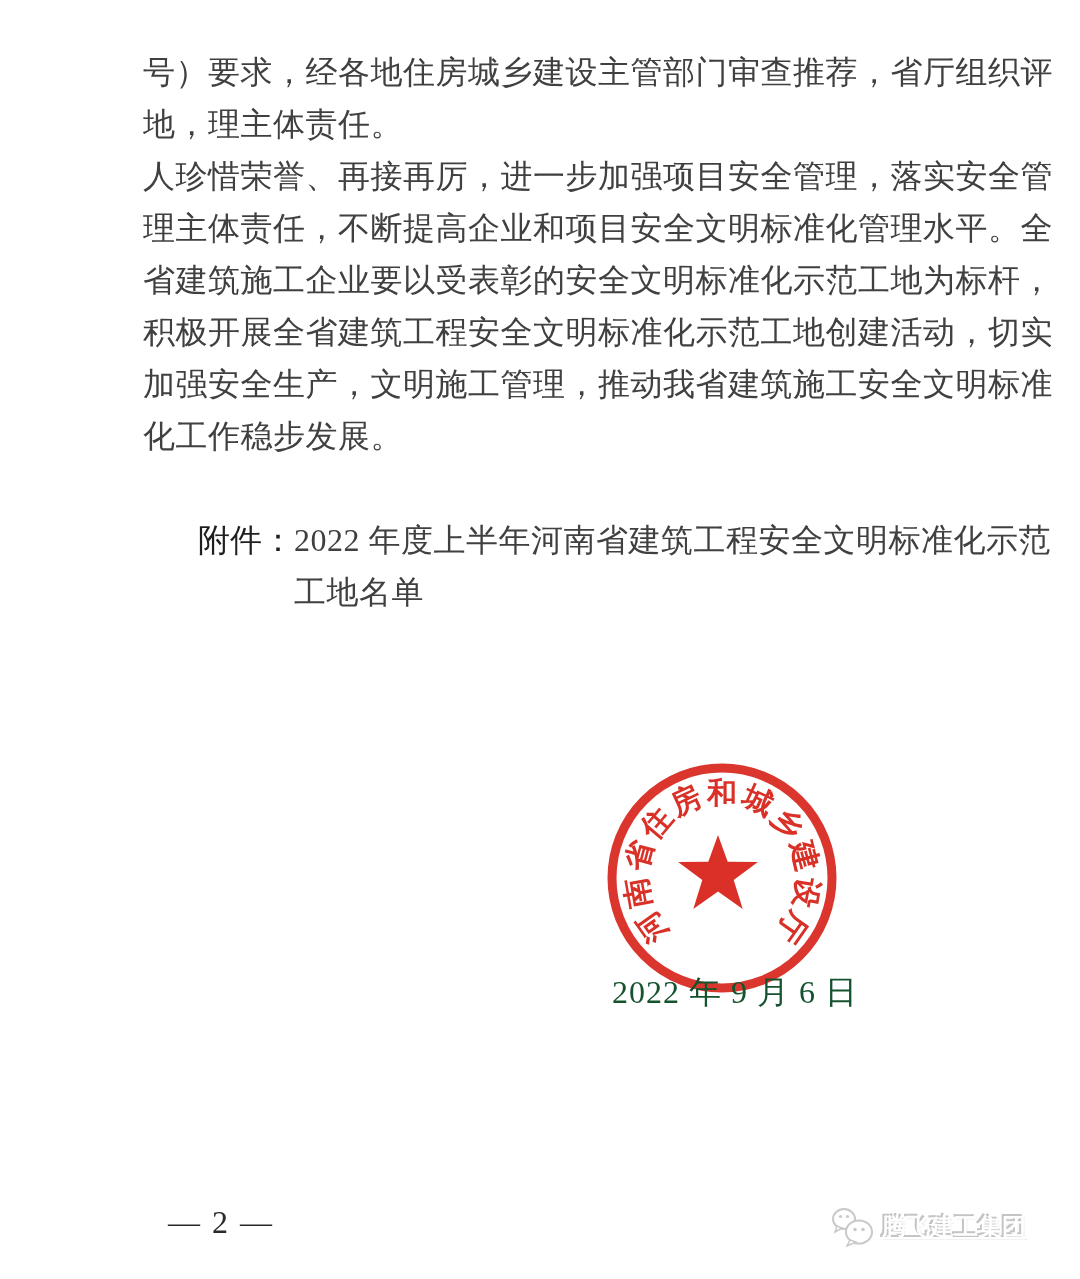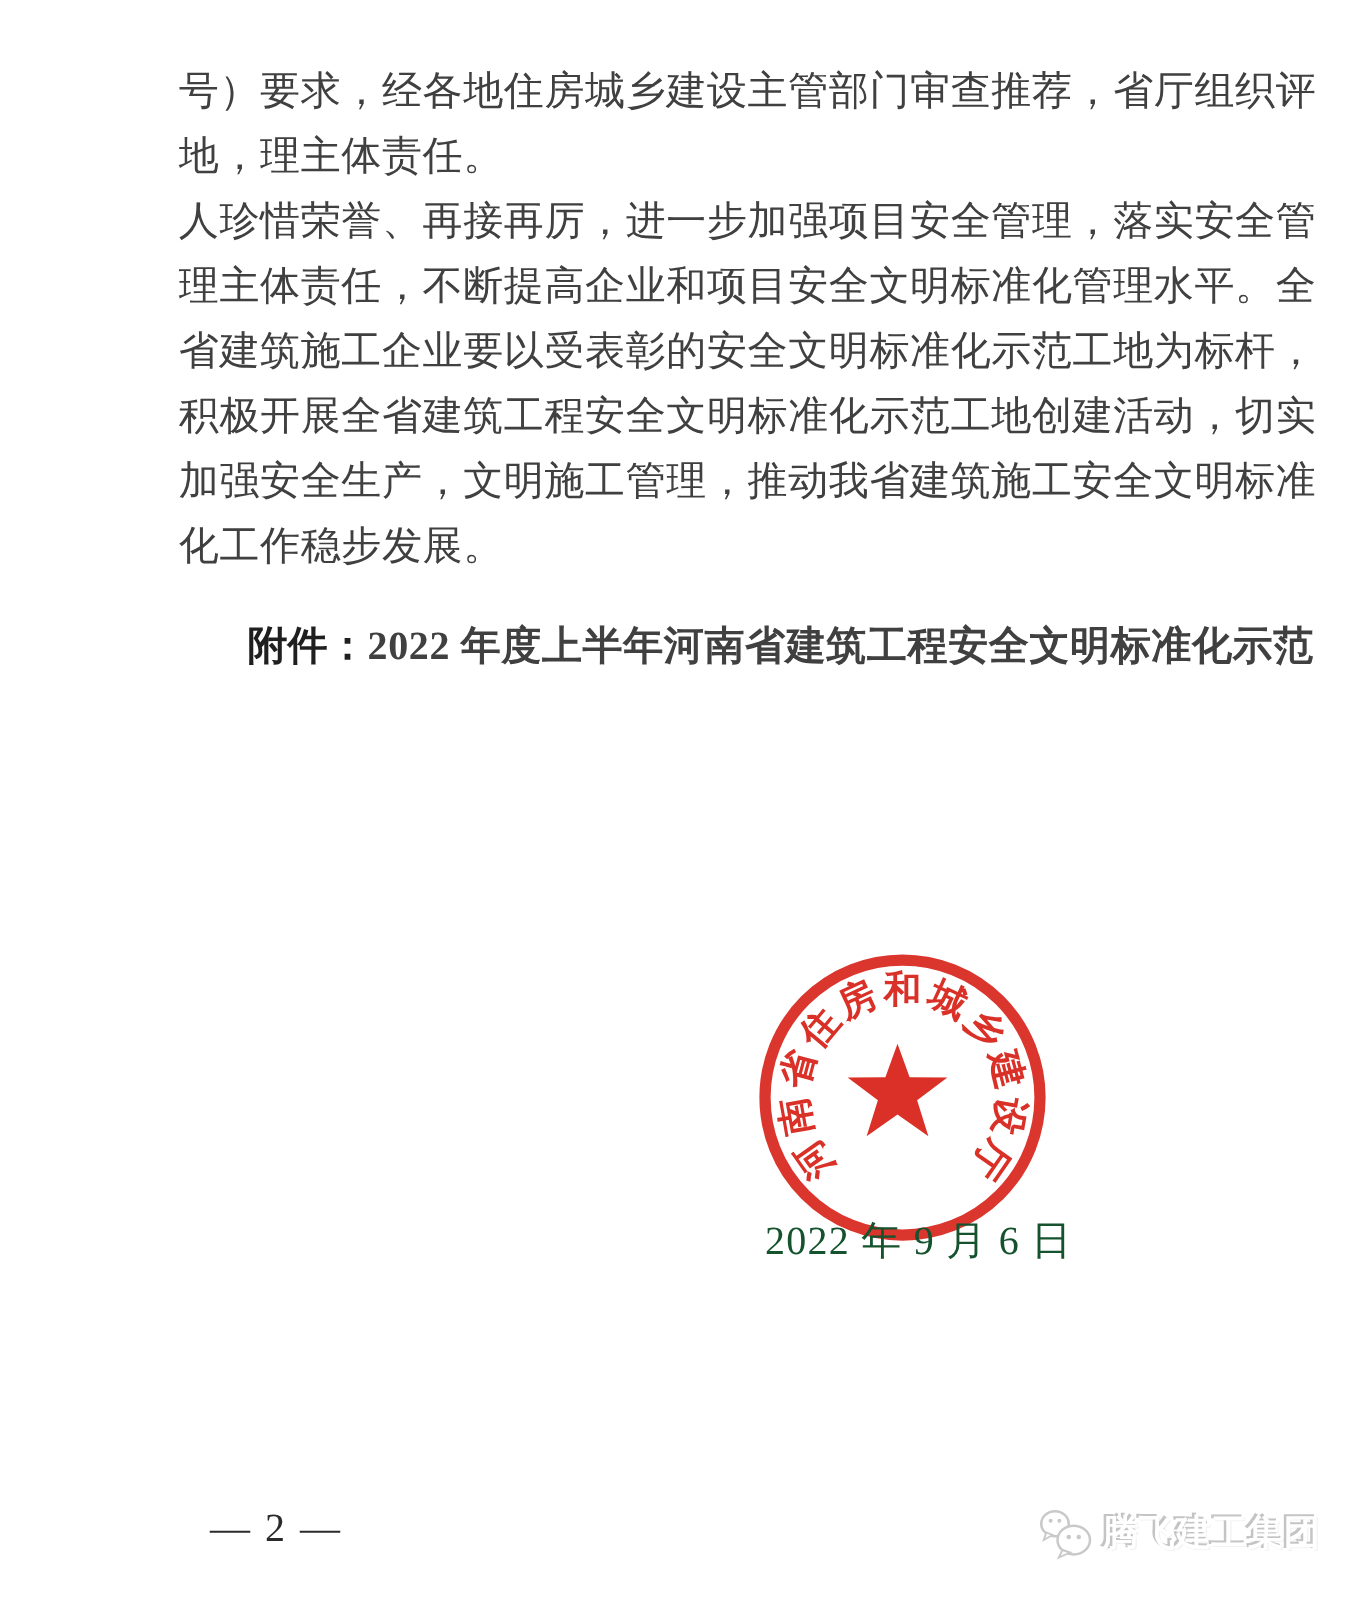--- a/index.html
+++ b/index.html
@@ -27,22 +27,21 @@
     white-space: nowrap;
     text-align: justify;
     text-align-last: justify;
     letter-spacing: 0.5px;
     color: #404040;
   }
   .para .line:last-child { text-align-last: left; white-space: normal; }
   .attachment {
     display: flex;
     margin-left: 55px;
-    margin-top: 28px;
-    font-weight: bold;
+    margin-top: 52px;
   }
   .att-label {
     font-size: 32px;
     line-height: 52px;
     height: 52px;
     flex: 0 0 auto;
     color: #1f1f1f;
   }
   .att-lines { flex: 1 1 auto; }
   .att-line:last-child { text-align-last: left; }
@@ -89,26 +88,27 @@
     position: absolute;
     left: 830px;
     top: 1206px;
     display: flex;
     align-items: center;
     gap: 6px;
   }
   .wm-icon svg { display: block; }
   .wm-text {
     font-family: "Liberation Sans", "DejaVu Sans", sans-serif;
-    font-size: 29px;
+    font-size: 24px;
     font-weight: bold;
     letter-spacing: 0px;
     color: #ffffff;
     text-shadow: -2px -2px 0 #c4c4c4, 1px 1px 0 #f2f2f2;
     white-space: nowrap;
+    text-decoration: underline;
   }
 </style>
 </head>
 <body>
 
 <div class="page">
 
   <div class="content">
 
     <div class="para">
@@ -122,20 +122,21 @@
         <div class="line">省建筑施工企业要以受表彰的安全文明标准化示范工地为标杆，</div>
         <div class="line">积极开展全省建筑工程安全文明标准化示范工地创建活动，切实</div>
         <div class="line">加强安全生产，文明施工管理，推动我省建筑施工安全文明标准</div>
         <div class="line">化工作稳步发展。</div>
       </div>
 
     <div class="attachment">
       <span class="att-label">附件：</span>
       <div class="att-lines">
           <div class="att-line">2022 年度上半年河南省建筑工程安全文明标准化示范</div>
+          <div class="att-line">工地名单</div>
         </div>
     </div>
 
   </div>
 
   <div class="seal">
     <svg viewBox="0 0 236 236" xmlns="http://www.w3.org/2000/svg">
       <circle class="seal-ring" cx="118" cy="118" r="110"></circle>
       <polygon class="seal-star" points="114,75 123.7,101.7 153.9,102 129.7,120.1 138.7,149 114,131.5 89.3,149 98.3,120.1 74.1,102 104.3,101.7"></polygon>
       <g id="seal-arc-text">

